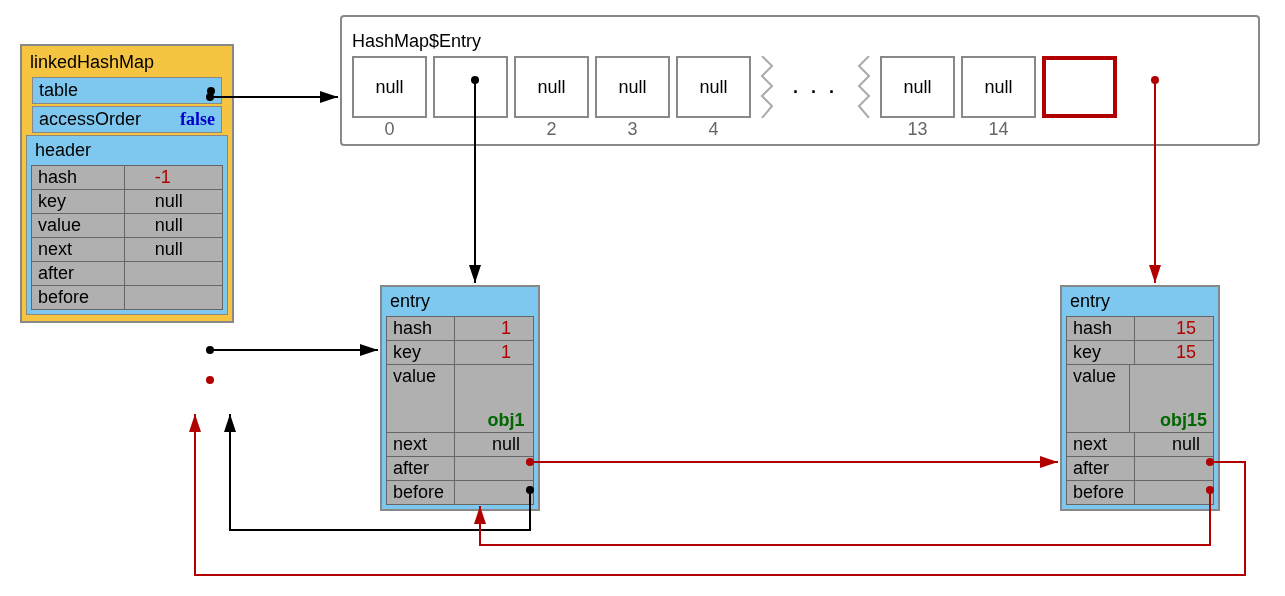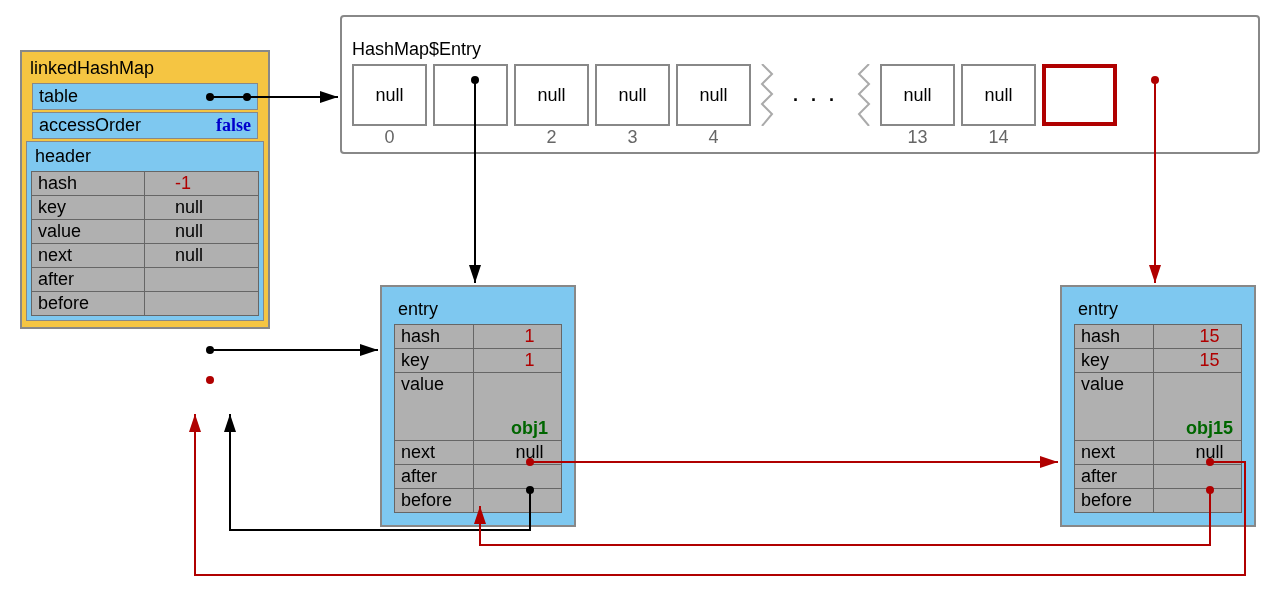--- a/index.html
+++ b/index.html
@@ -9,22 +9,22 @@
     font-family: Arial, sans-serif;
     font-size: 18px;
     background: #fff;
     position: relative;
     width: 1285px;
     height: 596px;
   }
   .yellow-box {
     position: absolute;
     left: 20px;
-    top: 50px;
-    width: 250px;
+    top: 44px;
+    width: 214px;
     background: #f5c542;
     border: 2px solid #888;
     padding: 4px;
   }
   .yellow-box .title {
     padding: 2px 4px;
     color: #000;
   }
   .blue-row {
     background: #7ec8f0;
@@ -75,31 +75,31 @@
     text-align: left;
     position: relative;
   }
   .gray-table .gcell-r.center { text-align: center; }
   .val-red { color: #b00000; }
   .val-green { color: #006600; font-weight: bold; margin-top: 44px; }
   .entry-box {
     position: absolute;
     background: #7ec8f0;
     border: 2px solid #888;
-    padding: 12px;
-    width: 196px;
+    padding: 4px;
+    width: 160px;
   }
   .entry-box .e-title { padding: 0 4px 4px 4px; }
   .array-box {
     position: absolute;
     left: 340px;
     top: 15px;
     width: 920px;
     border: 2px solid #888;
-    padding: 22px 10px 26px 10px;
+    padding: 14px 10px 26px 10px;
     border-radius: 4px;
   }
   .array-box .a-title { margin-bottom: 4px; }
   .array-row {
     display: flex;
     align-items: center;
     gap: 6px;
   }
   .slot {
     width: 75px;

